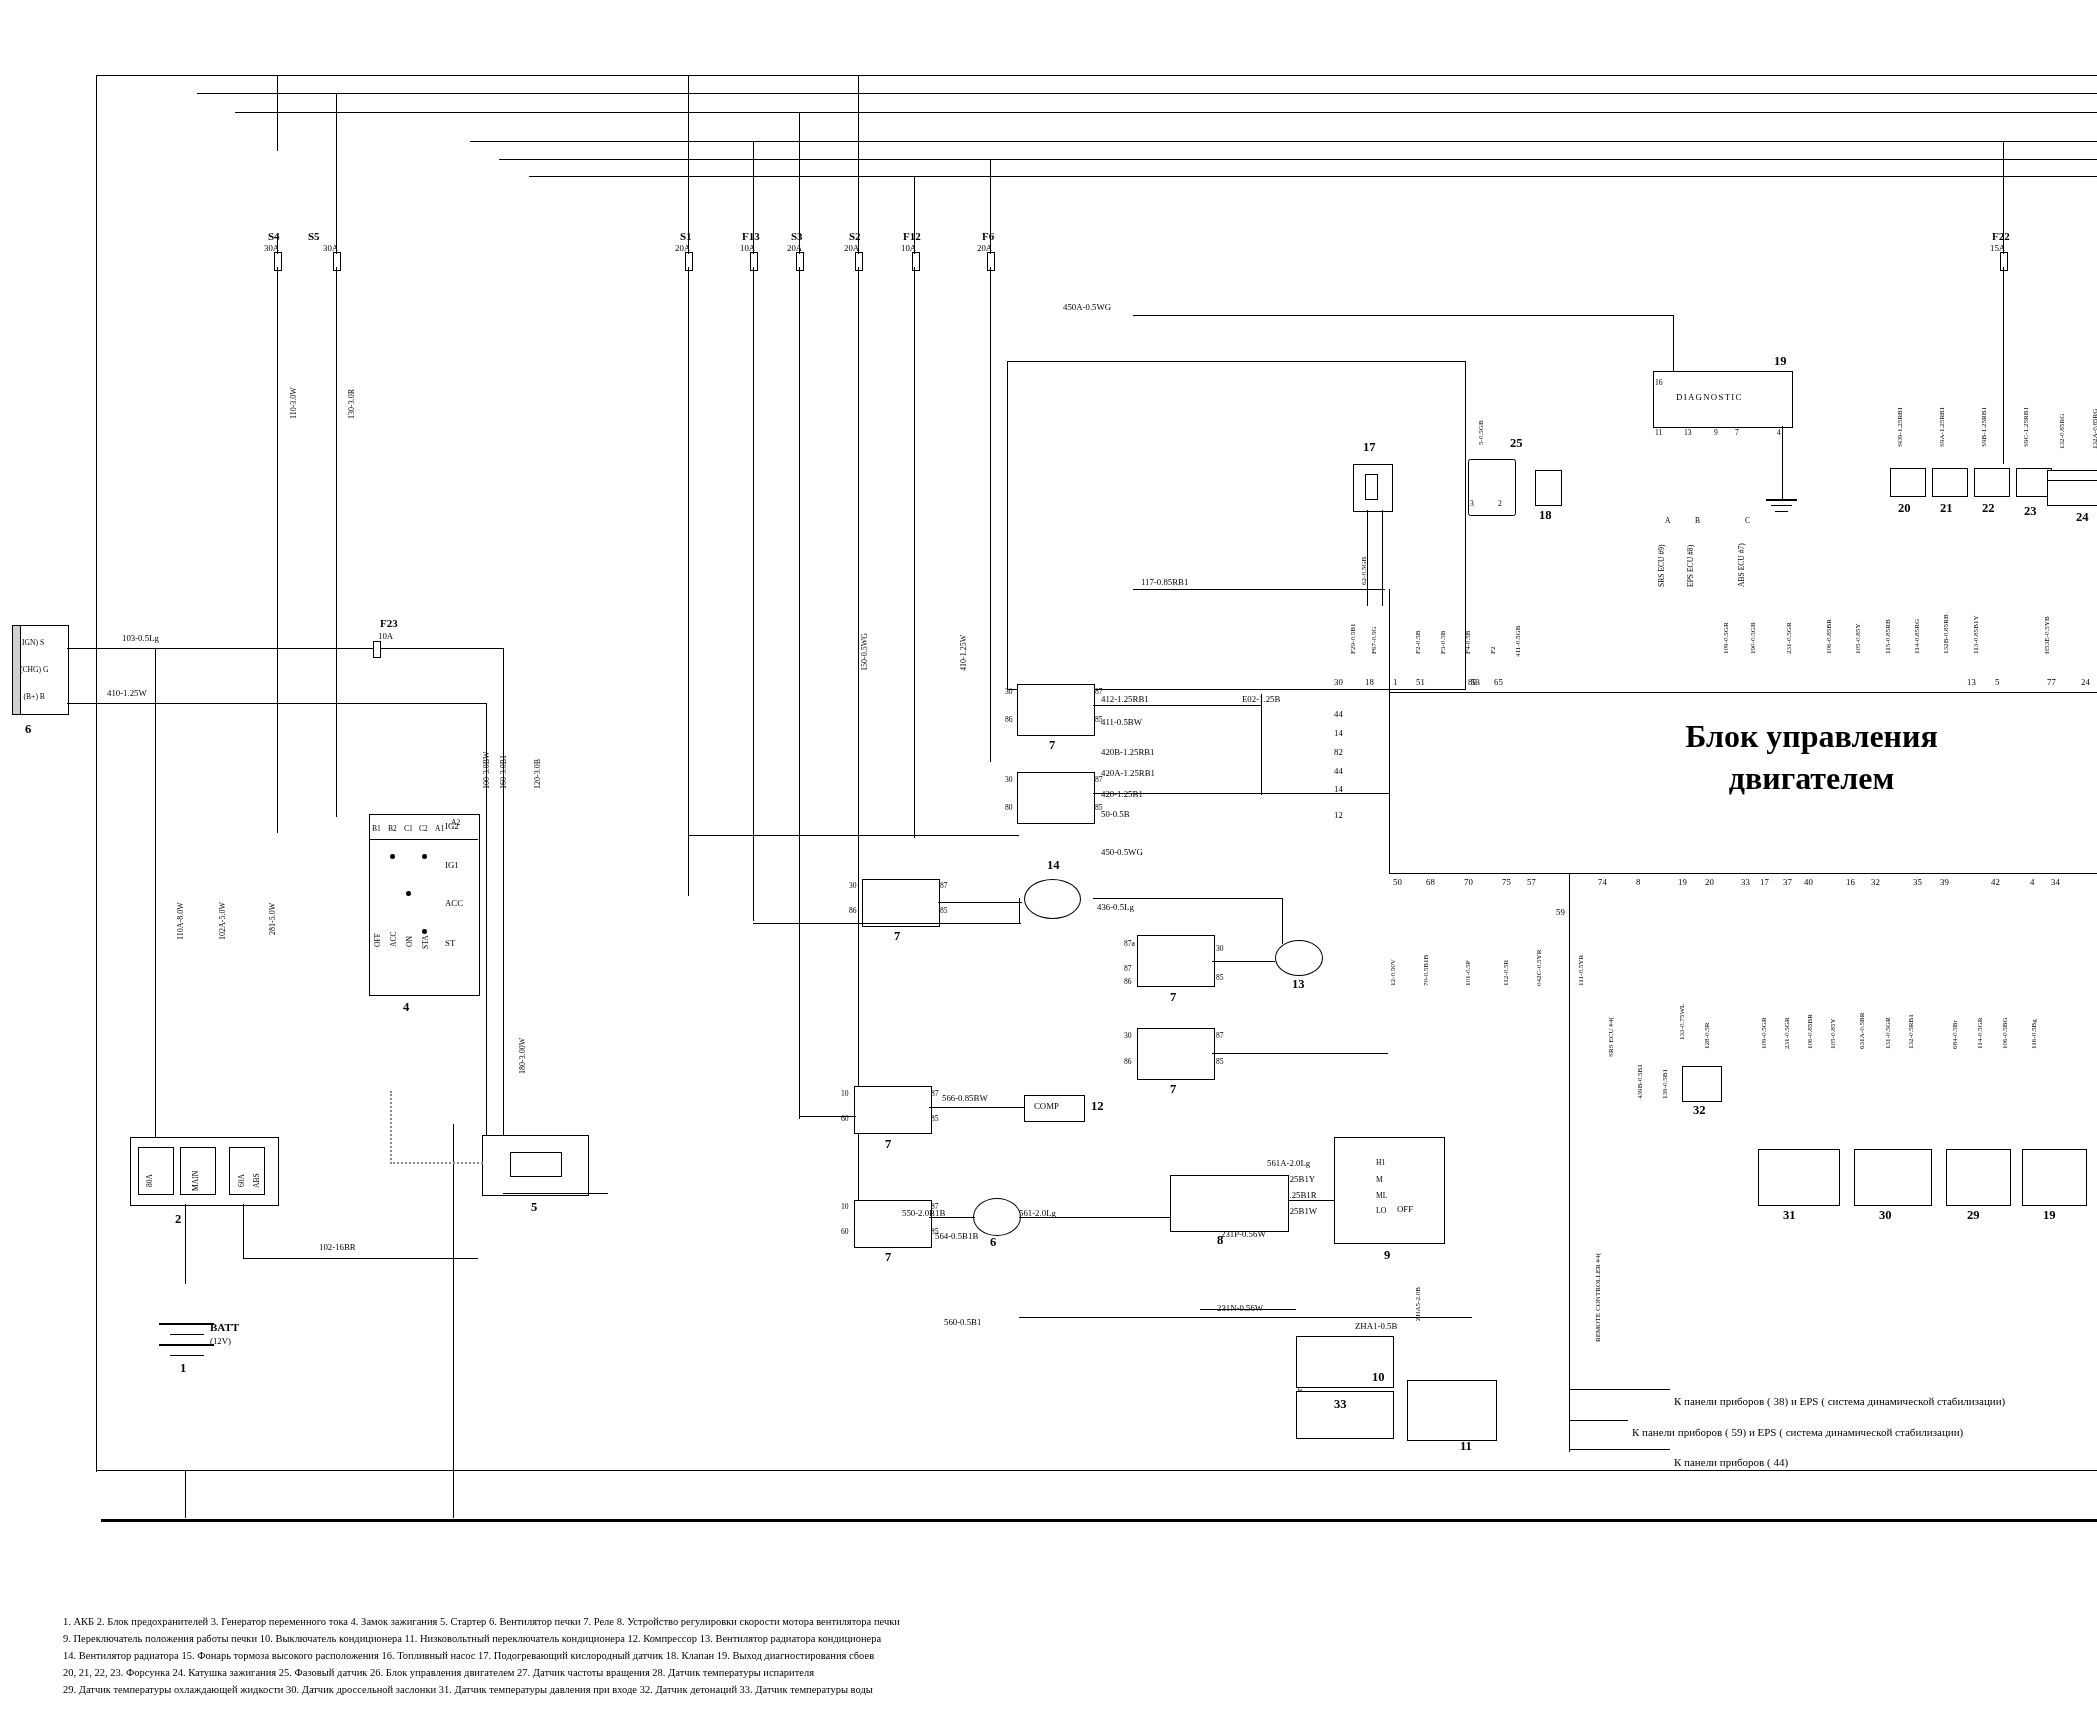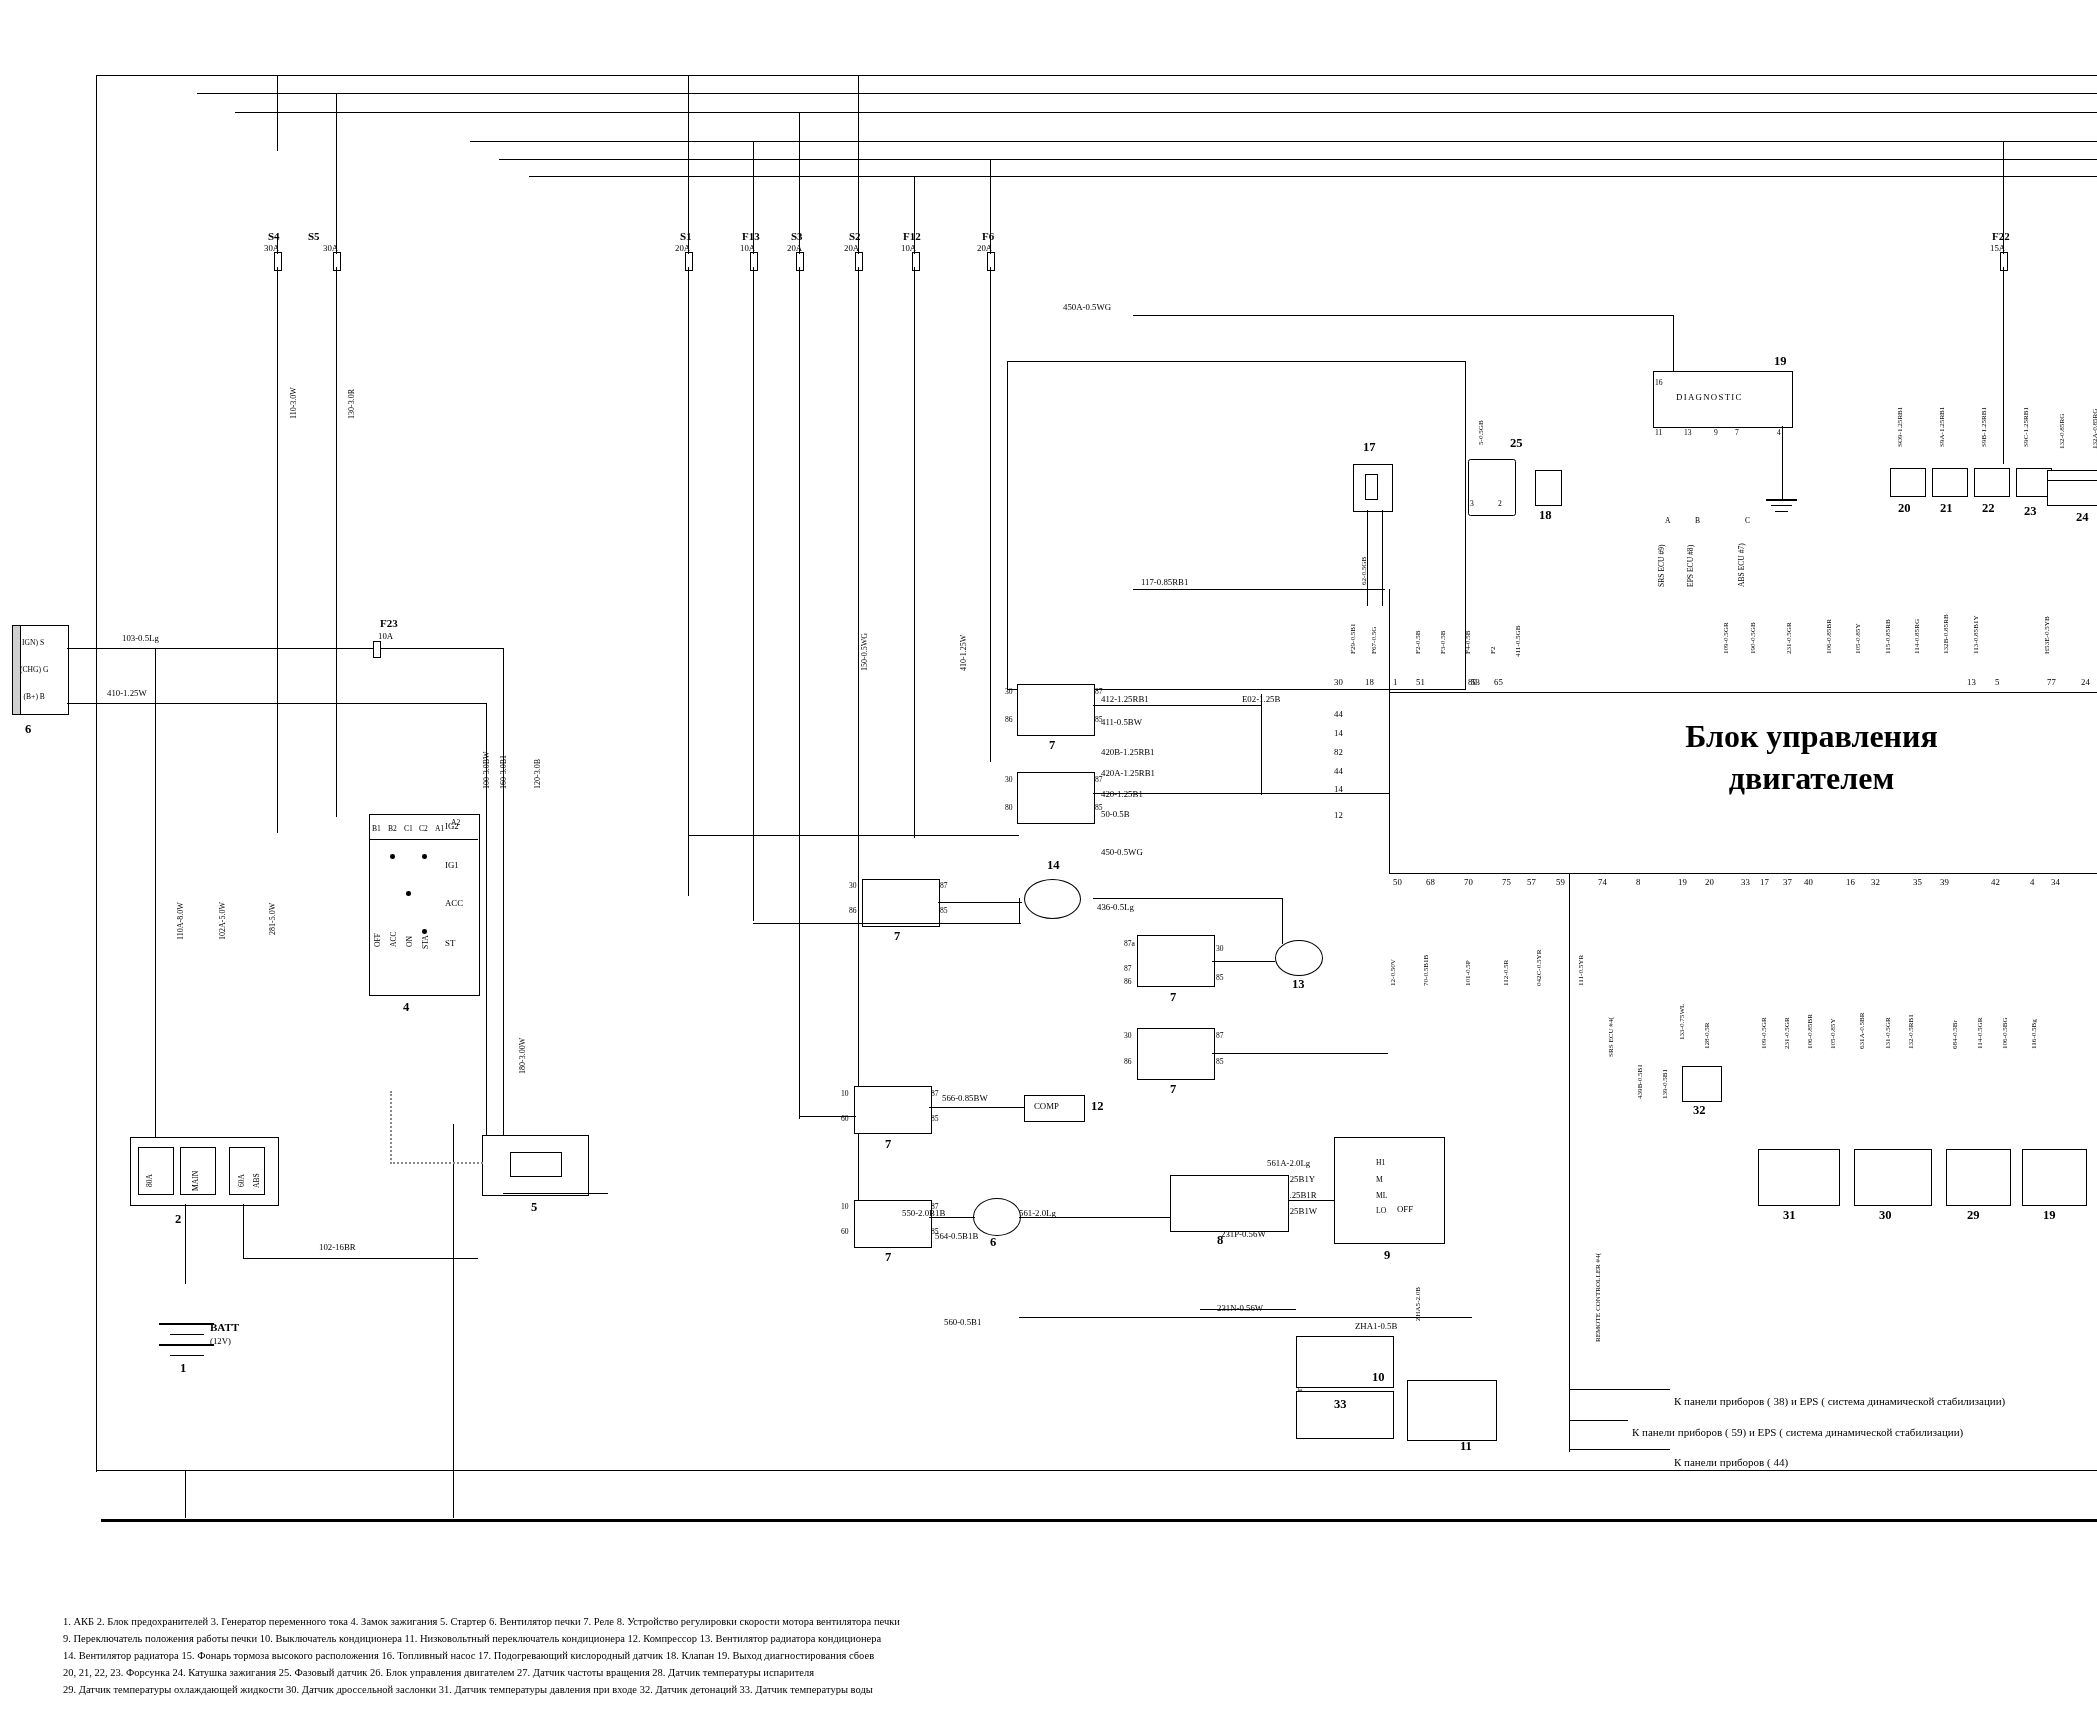--- a/index.html
+++ b/index.html
@@ -227,21 +227,21 @@
   <div class="lbl" style="left:1416px;top:677px;">51</div>
   <div class="lbl" style="left:1443px;top:677px;margin-left:28px;">53</div>
   <div class="lbl" style="left:1468px;top:677px;">80</div>
   <div class="lbl" style="left:1494px;top:677px;">65</div>
 
   <div class="lbl" style="left:1393px;top:877px;">50</div>
   <div class="lbl" style="left:1426px;top:877px;">68</div>
   <div class="lbl" style="left:1464px;top:877px;">70</div>
   <div class="lbl" style="left:1502px;top:877px;">75</div>
   <div class="lbl" style="left:1527px;top:877px;">57</div>
-  <div class="lbl" style="left:1556px;top:877px;">59</div>
+  <div class="lbl" style="left:1556px;top:907px;">59</div>
   <div class="lbl" style="left:1598px;top:877px;">74</div>
   <div class="lbl" style="left:1636px;top:877px;">8</div>
   <div class="lbl" style="left:1678px;top:877px;">19</div>
   <div class="lbl" style="left:1705px;top:877px;">20</div>
   <div class="lbl" style="left:1741px;top:877px;">33</div>
   <div class="lbl" style="left:1760px;top:877px;">17</div>
   <div class="lbl" style="left:1783px;top:877px;">37</div>
   <div class="lbl" style="left:1804px;top:877px;">40</div>
   <div class="lbl" style="left:1846px;top:877px;">16</div>
   <div class="lbl" style="left:1871px;top:877px;">32</div>

